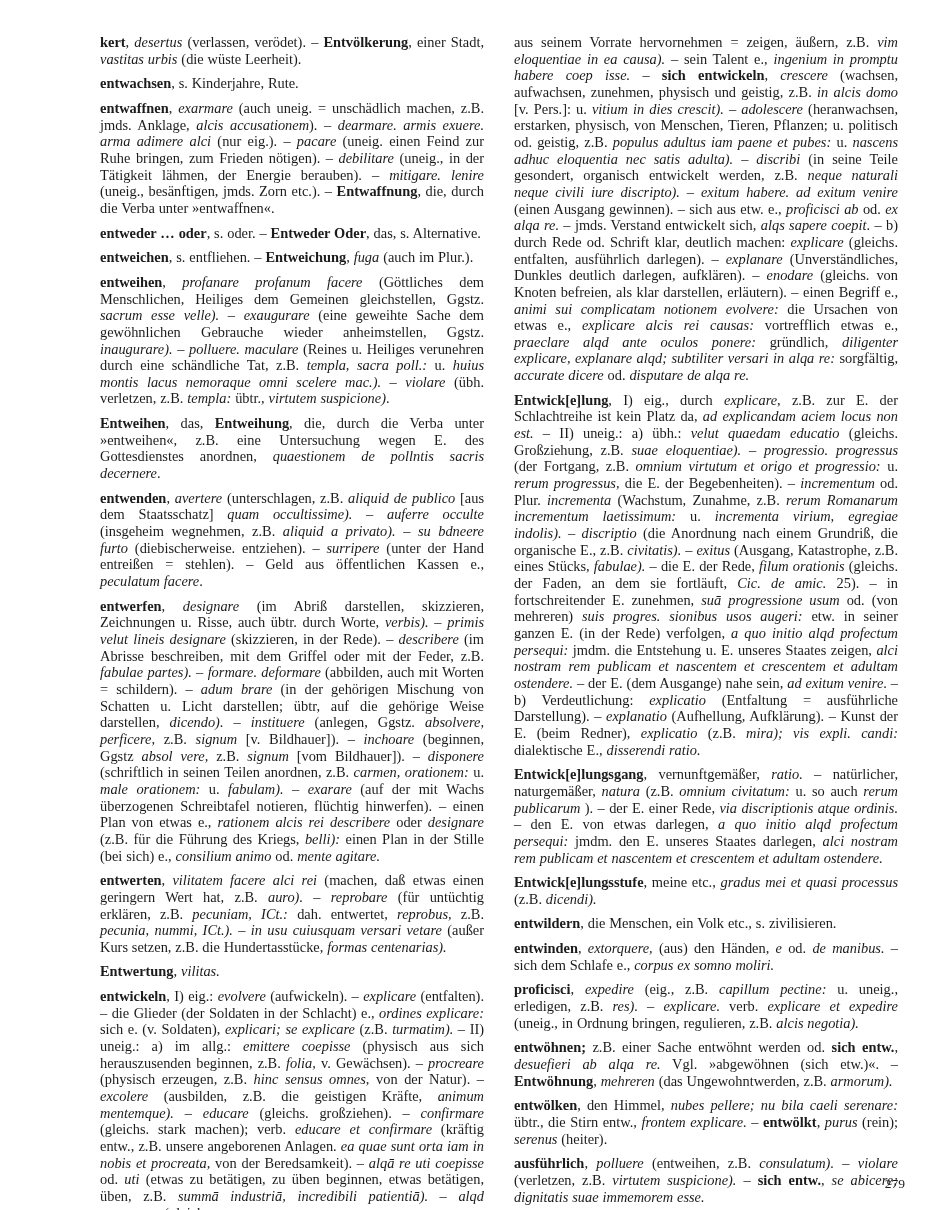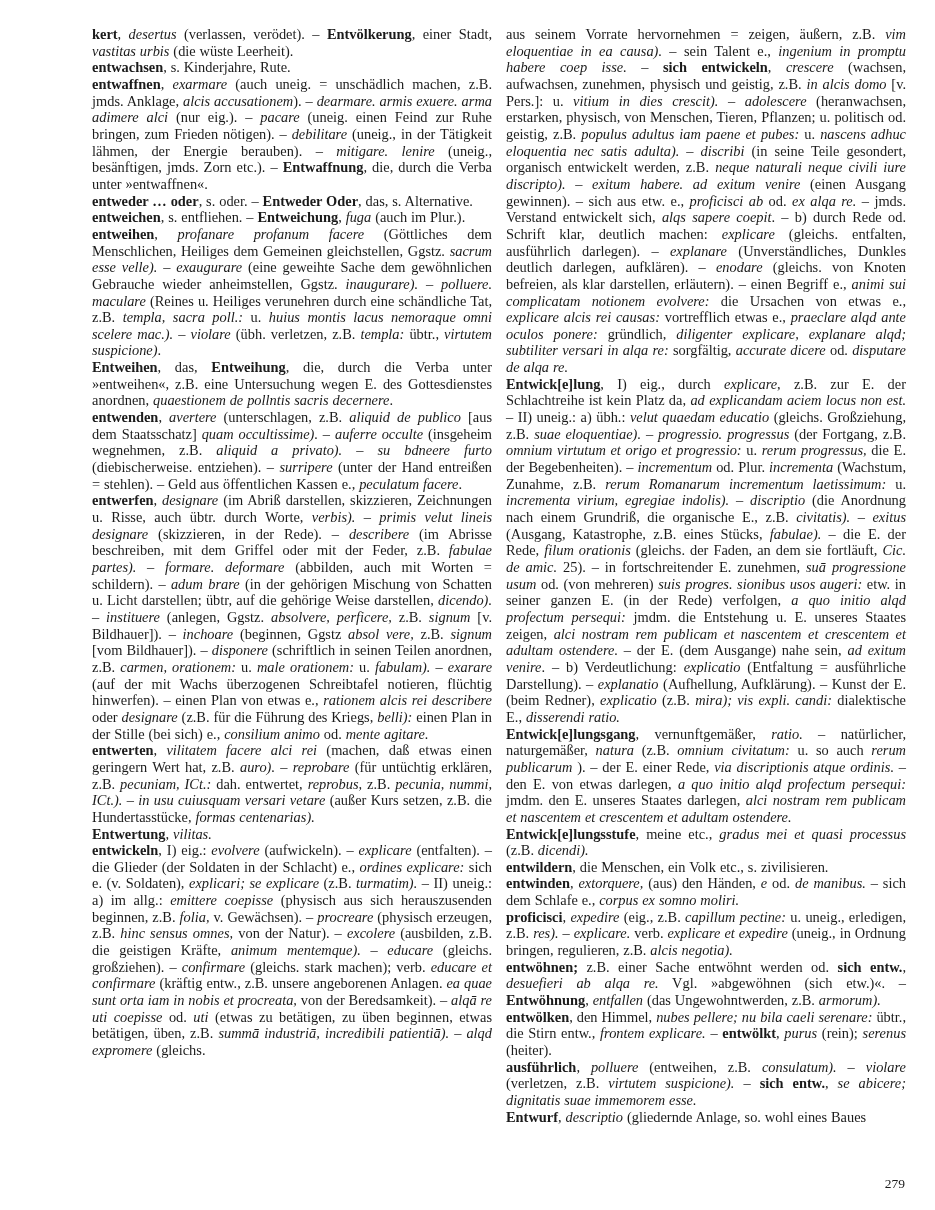--- a/index.html
+++ b/index.html
@@ -29,21 +29,21 @@
     width: 400px;
     flex: 0 0 400px;
     font-size: 14.4px;
     line-height: 16.65px;
     text-align: justify;
     hyphens: auto;
     -webkit-hyphens: auto;
     word-spacing: 0.02em;
   }
   .column p.entry {
-    margin: 0;
+    margin: 8px;
     padding: 0;
   }
   .column b { font-weight: bold; }
   .column i { font-style: italic; }
   .page-number {
     position: absolute;
     top: 1176px;
     right: 30px;
     font-size: 13.5px;
     line-height: 16px;
@@ -70,20 +70,20 @@
         <p class="entry"><b>entwickeln</b><span>, I) eig.: </span><i>evolvere</i><span> (aufwickeln). – </span><i>explicare</i><span> (entfalten). – die Glieder (der Soldaten in der Schlacht) e., </span><i>ordines explicare:</i><span> sich e. (v. Soldaten), </span><i>explicari; se explicare</i><span> (z.B. </span><i>turmatim).</i><span> – II) uneig.: a) im allg.: </span><i>emittere coepisse</i><span> (physisch aus sich herauszusenden beginnen, z.B. </span><i>folia,</i><span> v. Gewächsen). – </span><i>procreare</i><span> (physisch erzeugen, z.B. </span><i>hinc sensus omnes,</i><span> von der Natur). – </span><i>excolere</i><span> (ausbilden, z.B. die geistigen Kräfte, </span><i>animum mentemque).</i><span> – </span><i>educare</i><span> (gleichs. großziehen). – </span><i>confirmare</i><span> (gleichs. stark machen); verb. </span><i>educare et confirmare</i><span> (kräftig entw., z.B. unsere angeborenen Anlagen. </span><i>ea quae sunt orta iam in nobis et procreata,</i><span> von der Beredsamkeit). – </span><i>alqā re uti coepisse</i><span> od. </span><i>uti</i><span> (etwas zu betätigen, zu üben beginnen, etwas betätigen, üben, z.B. </span><i>summā industriā, incredibili patientiā). – alqd expromere</i><span> (gleichs.</span></p>
       </div>
     <div class="column">
         <p class="entry"><span>aus seinem Vorrate hervornehmen = zeigen, äußern, z.B. </span><i>vim eloquentiae in ea causa).</i><span> – sein Talent e., </span><i>ingenium in promptu habere coep isse.</i><span> – </span><b>sich entwickeln</b><span>, </span><i>crescere</i><span> (wachsen, aufwachsen, zunehmen, physisch und geistig, z.B. </span><i>in alcis domo</i><span> [v. Pers.]: u. </span><i>vitium in dies crescit).</i><span> – </span><i>adolescere</i><span> (heranwachsen, erstarken, physisch, von Menschen, Tieren, Pflanzen; u. politisch od. geistig, z.B. </span><i>populus adultus iam paene et pubes:</i><span> u. </span><i>nascens adhuc eloquentia nec satis adulta).</i><span> – </span><i>discribi</i><span> (in seine Teile gesondert, organisch entwickelt werden, z.B. </span><i>neque naturali neque civili iure discripto).</i><span> – </span><i>exitum habere. ad exitum venire</i><span> (einen Ausgang gewinnen). – sich aus etw. e., </span><i>proficisci ab</i><span> od. </span><i>ex alqa re.</i><span> – jmds. Verstand entwickelt sich, </span><i>alqs sapere coepit</i><span>. – b) durch Rede od. Schrift klar, deutlich machen: </span><i>explicare</i><span> (gleichs. entfalten, ausführlich darlegen). – </span><i>explanare</i><span> (Unverständliches, Dunkles deutlich darlegen, aufklären). – </span><i>enodare</i><span> (gleichs. von Knoten befreien, als klar darstellen, erläutern). – einen Begriff e., </span><i>animi sui complicatam notionem evolvere:</i><span> die Ursachen von etwas e., </span><i>explicare alcis rei causas:</i><span> vortrefflich etwas e., </span><i>praeclare alqd ante oculos ponere:</i><span> gründlich, </span><i>diligenter explicare, explanare alqd; subtiliter versari in alqa re:</i><span> sorgfältig, </span><i>accurate dicere</i><span> od. </span><i>disputare de alqa re.</i></p>
         <p class="entry"><b>Entwick[e]lung</b><span>, I) eig., durch </span><i>explicare</i><span>, z.B. zur E. der Schlachtreihe ist kein Platz da, </span><i>ad explicandam aciem locus non est.</i><span> – II) uneig.: a) übh.: </span><i>velut quaedam educatio</i><span> (gleichs. Großziehung, z.B. </span><i>suae eloquentiae).</i><span> – </span><i>progressio. progressus</i><span> (der Fortgang, z.B. </span><i>omnium virtutum et origo et progressio:</i><span> u. </span><i>rerum progressus,</i><span> die E. der Begebenheiten). – </span><i>incrementum</i><span> od. Plur. </span><i>incrementa</i><span> (Wachstum, Zunahme, z.B. </span><i>rerum Romanarum incrementum laetissimum:</i><span> u. </span><i>incrementa virium, egregiae indolis).</i><span> – </span><i>discriptio</i><span> (die Anordnung nach einem Grundriß, die organische E., z.B. </span><i>civitatis).</i><span> – </span><i>exitus</i><span> (Ausgang, Katastrophe, z.B. eines Stücks, </span><i>fabulae).</i><span> – die E. der Rede, </span><i>filum orationis</i><span> (gleichs. der Faden, an dem sie fortläuft, </span><i>Cic. de amic.</i><span> 25). – in fortschreitender E. zunehmen, </span><i>suā progressione usum</i><span> od. (von mehreren) </span><i>suis progres. sionibus usos augeri:</i><span> etw. in seiner ganzen E. (in der Rede) verfolgen, </span><i>a quo initio alqd profectum persequi:</i><span> jmdm. die Entstehung u. E. unseres Staates zeigen, </span><i>alci nostram rem publicam et nascentem et crescentem et adultam ostendere.</i><span> – der E. (dem Ausgange) nahe sein, </span><i>ad exitum venire</i><span>. – b) Verdeutlichung: </span><i>explicatio</i><span> (Entfaltung = ausführliche Darstellung). – </span><i>explanatio</i><span> (Aufhellung, Aufklärung). – Kunst der E. (beim Redner), </span><i>explicatio</i><span> (z.B. </span><i>mira); vis expli. candi:</i><span> dialektische E., </span><i>disserendi ratio.</i></p>
         <p class="entry"><b>Entwick[e]lungsgang</b><span>, vernunftgemäßer, </span><i>ratio.</i><span> – natürlicher, naturgemäßer, </span><i>natura</i><span> (z.B. </span><i>omnium civitatum:</i><span> u. so auch </span><i>rerum publicarum</i><span> ). – der E. einer Rede, </span><i>via discriptionis atque ordinis.</i><span> – den E. von etwas darlegen, </span><i>a quo initio alqd profectum persequi:</i><span> jmdm. den E. unseres Staates darlegen, </span><i>alci nostram rem publicam et nascentem et crescentem et adultam ostendere.</i></p>
         <p class="entry"><b>Entwick[e]lungsstufe</b><span>, meine etc., </span><i>gradus mei et quasi processus</i><span> (z.B. </span><i>dicendi).</i></p>
         <p class="entry"><b>entwildern</b><span>, die Menschen, ein Volk etc., s. zivilisieren.</span></p>
         <p class="entry"><b>entwinden</b><span>, </span><i>extorquere,</i><span> (aus) den Händen, </span><i>e</i><span> od. </span><i>de manibus.</i><span> – sich dem Schlafe e., </span><i>corpus ex somno moliri.</i></p>
         <p class="entry"><b>proficisci</b><span>, </span><i>expedire</i><span> (eig., z.B. </span><i>capillum pectine:</i><span> u. uneig., erledigen, z.B. </span><i>res).</i><span> – </span><i>explicare.</i><span> verb. </span><i>explicare et expedire</i><span> (uneig., in Ordnung bringen, regulieren, z.B. </span><i>alcis negotia).</i></p>
-        <p class="entry"><b>entwöhnen;</b><span> z.B. einer Sache entwöhnt werden od. </span><b>sich entw.</b><span>, </span><i>desuefieri ab alqa re.</i><span> Vgl. »abgewöhnen (sich etw.)«. – </span><b>Entwöhnung</b><span>, </span><i>entfallen</i><span> (das Ungewohntwerden, z.B. </span><i>armorum).</i></p>
+        <p class="entry"><b>entwöhnen;</b><span> z.B. einer Sache entwöhnt werden od. </span><b>sich entw.</b><span>, </span><i>desuefieri ab alqa re.</i><span> Vgl. »abgewöhnen (sich etw.)«. – </span><b>Entwöhnung</b><span>, </span><i>mehreren</i><span> (das Ungewohntwerden, z.B. </span><i>armorum).</i></p>
         <p class="entry"><b>entwölken</b><span>, den Himmel, </span><i>nubes pellere; nu bila caeli serenare:</i><span> übtr., die Stirn entw., </span><i>frontem explicare.</i><span> – </span><b>entwölkt</b><span>, </span><i>purus</i><span> (rein); </span><i>serenus</i><span> (heiter).</span></p>
         <p class="entry"><b>ausführlich</b><span>, </span><i>polluere</i><span> (entweihen, z.B. </span><i>consulatum).</i><span> – </span><i>violare</i><span> (verletzen, z.B. </span><i>virtutem suspicione).</i><span> – </span><b>sich entw.</b><span>, </span><i>se abicere; dignitatis suae immemorem esse.</i></p>
         <p class="entry"><b>Entwurf</b><span>, </span><i>descriptio</i><span> (gliedernde Anlage, so. wohl eines Baues</span></p>
       </div>
   </div>
   <div class="page-number">279</div>
 </div>
 
 </body></html>

